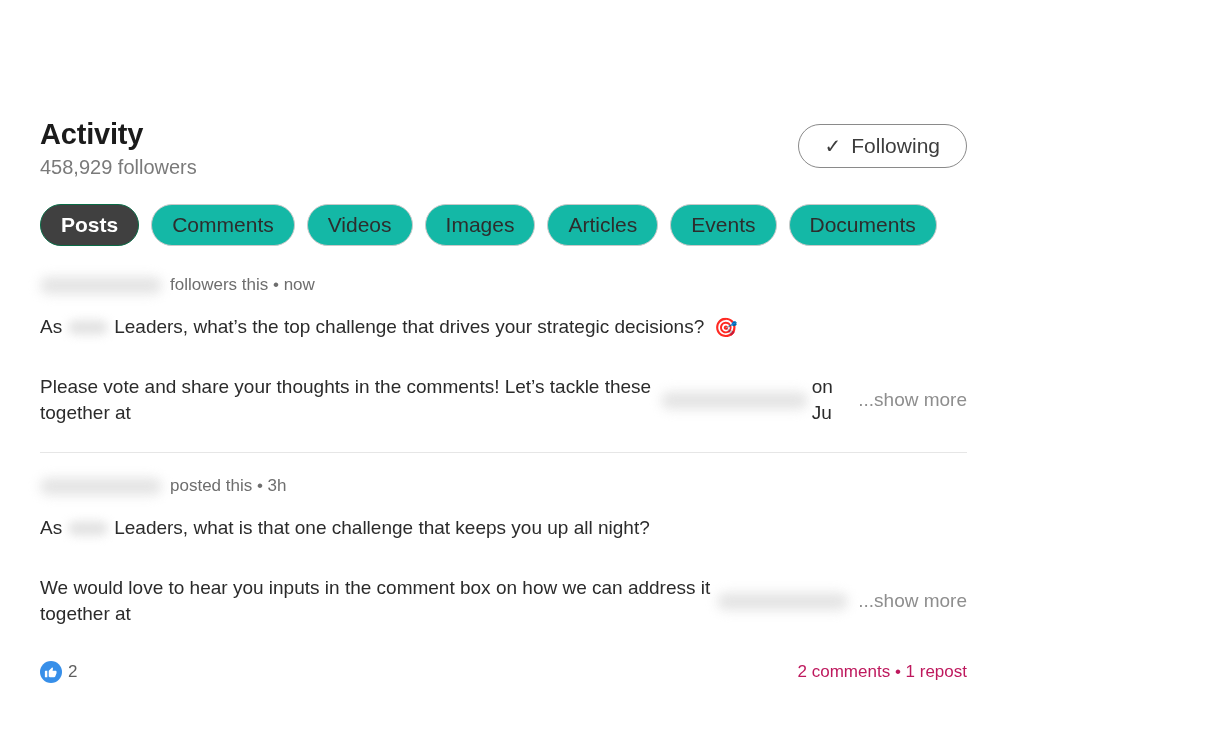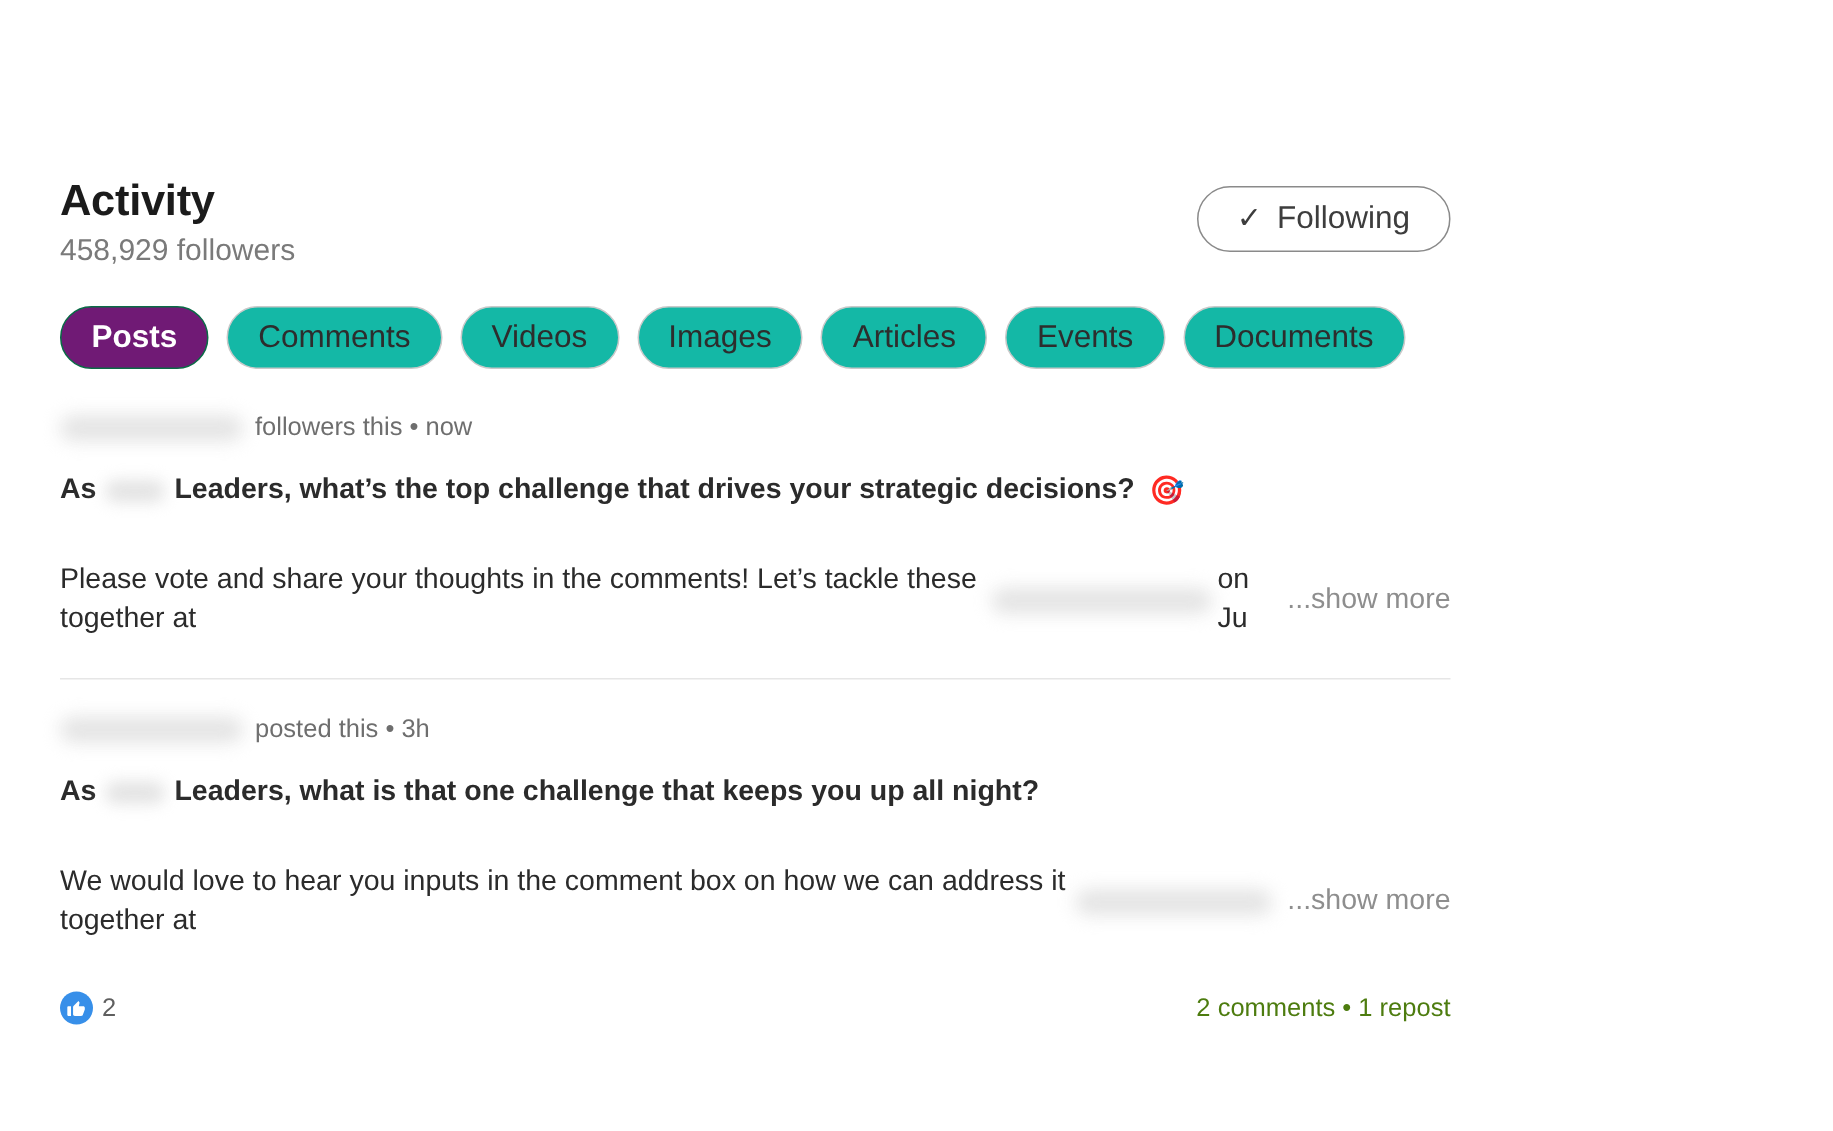--- a/index.html
+++ b/index.html
@@ -88,21 +88,21 @@
     border-radius: 22px;
     border: 1.4px solid #c9c9c9;
     background: #14b8a6;
     color: #2d2d2d;
     font-size: 21px;
     font-family: "Liberation Sans", sans-serif;
     cursor: pointer;
     white-space: nowrap;
   }
   .tab.active {
-    background: #701a75;
+    background: #404040;
     border-color: #0a6b46;
     color: #ffffff;
     font-weight: 600;
   }
 
   
   .feed { margin-top: 28px; }
 
   .post { position: relative; }
 
@@ -114,21 +114,21 @@
     line-height: 22px;
     height: 22px;
   }
   .post-body {
     font-size: 19px;
     line-height: 26px;
     color: #2b2b2b;
   }
   .post-line { display: flex; align-items: center; flex-wrap: nowrap; }
 
-  .line-1 { margin-top: 18px; font-weight: bold; }
+  .line-1 { margin-top: 18px; }
   .line-2 { margin-top: 34px; }
 
   .emoji {
     margin-left: 10px;
     font-size: 19px;
     line-height: 1;
   }
 
   .show-more {
     color: #8e8e8e;
@@ -182,21 +182,21 @@
     justify-content: center;
     box-shadow: 0 0 0 1.5px #ffffff;
   }
   .like-badge svg { display: block; }
   .reaction-count {
     font-size: 17px;
     color: #5f5f5f;
   }
   .engagement {
     font-size: 17px;
-    color: #4d7c0f;
+    color: #be185d;
     white-space: nowrap;
   }
 </style>
 </head>
 <body>
 
 <div class="page">
 
   <div class="header">
     <div class="title-block">

